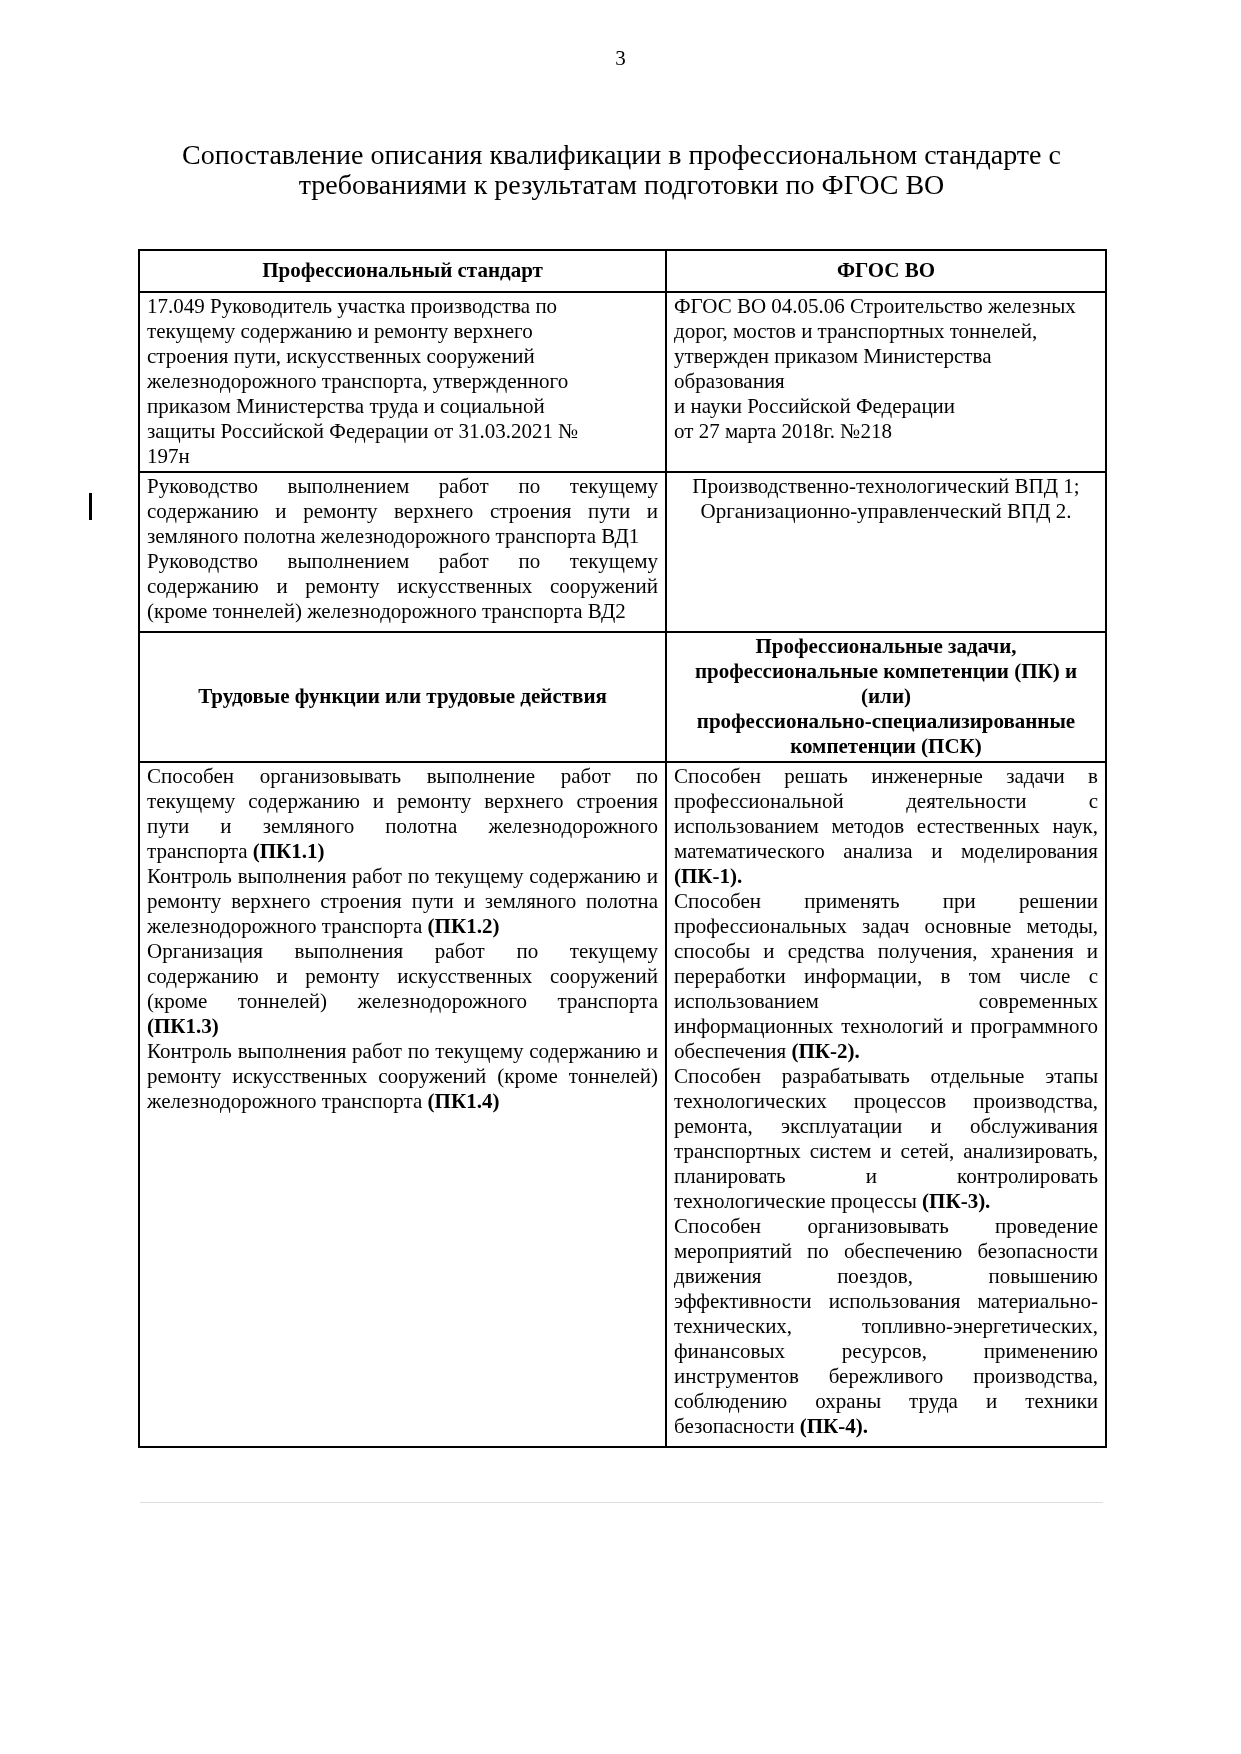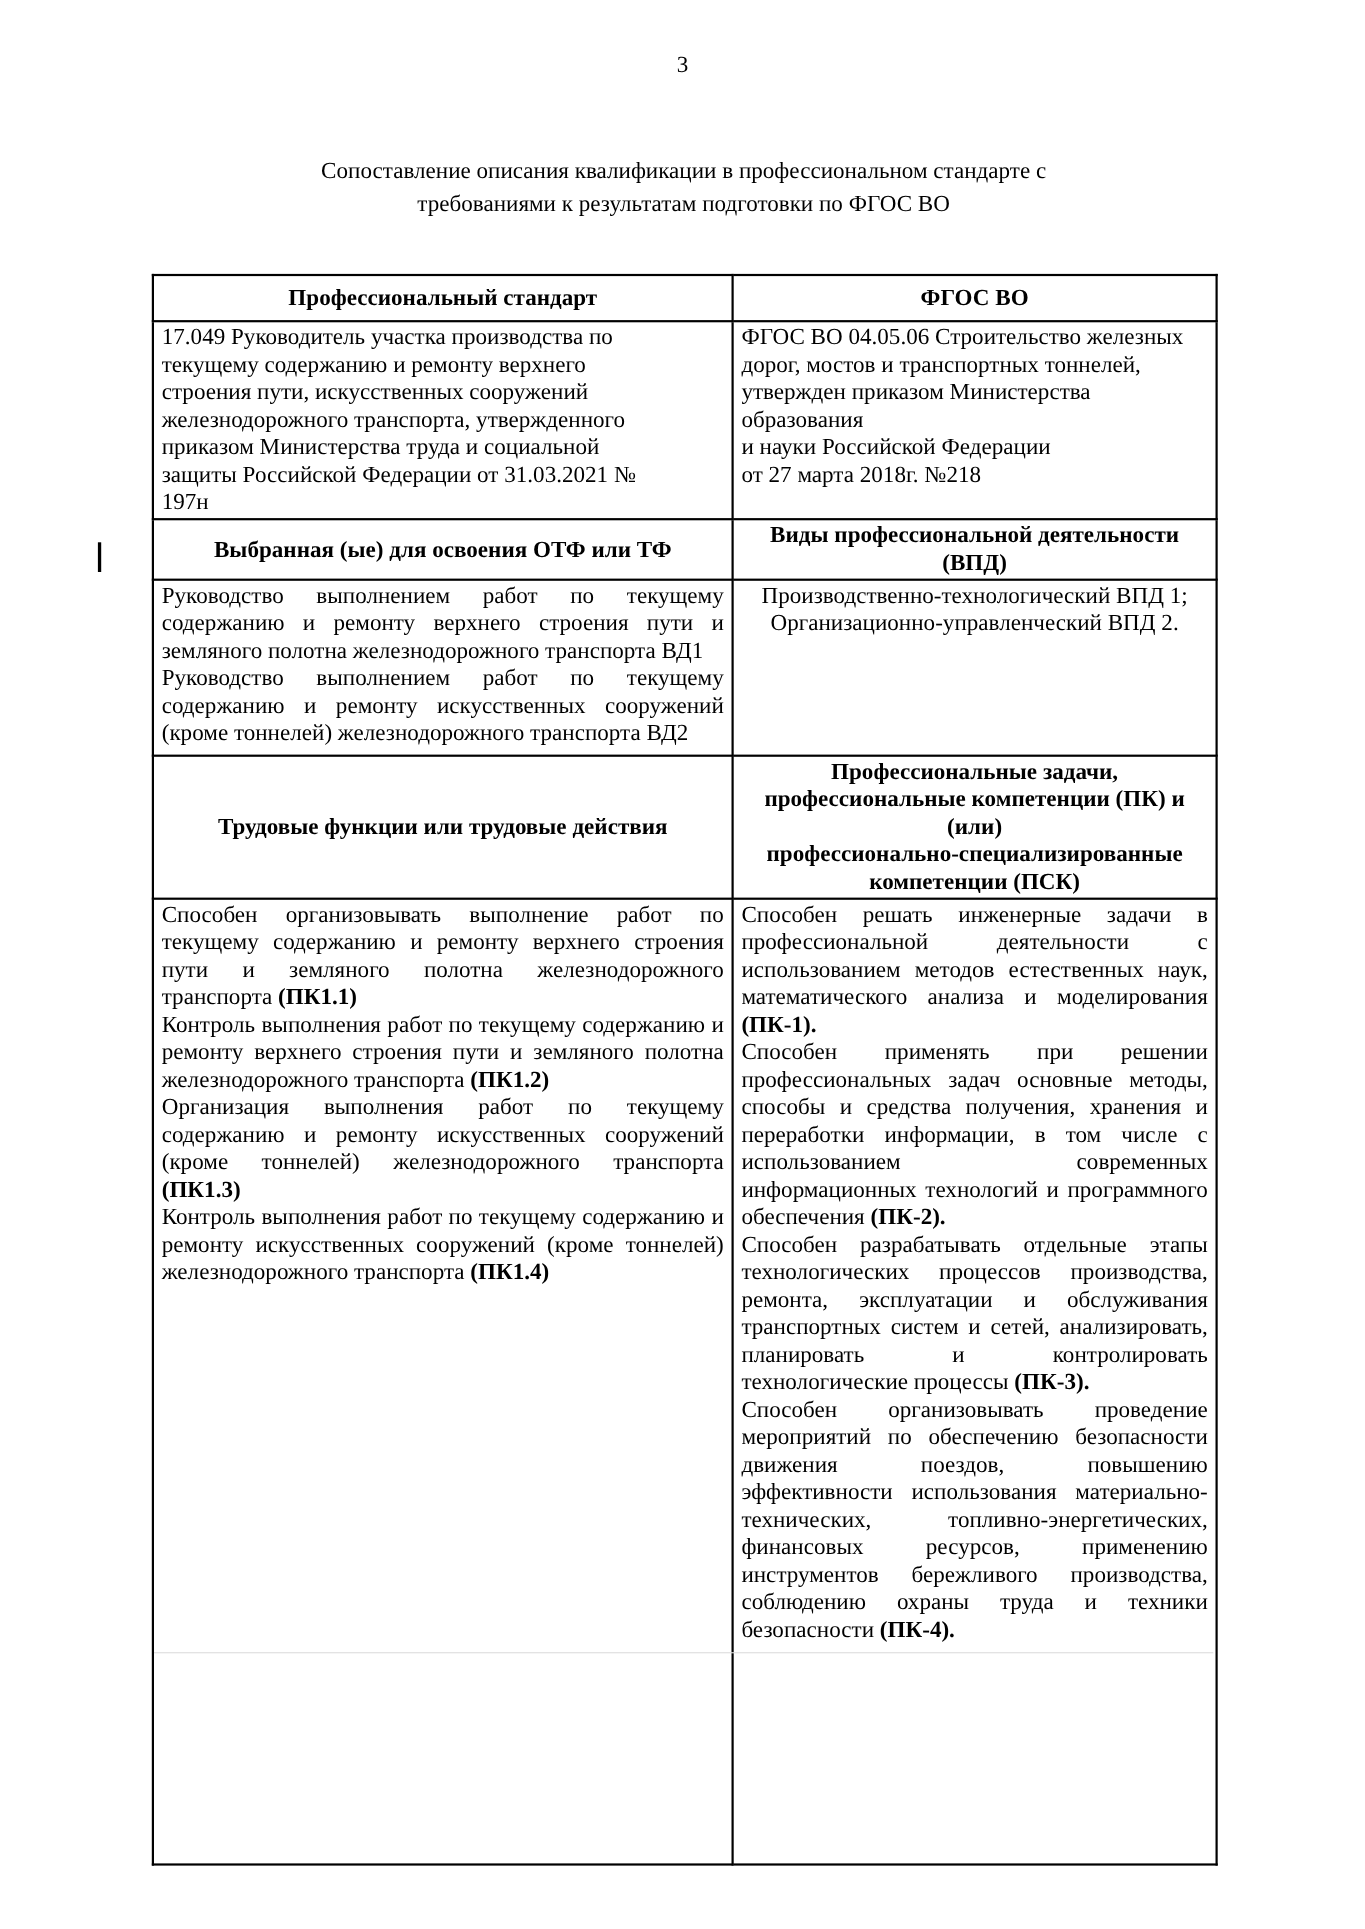--- a/index.html
+++ b/index.html
@@ -17,21 +17,21 @@
     position: absolute;
     top: 46px; left: 0; right: 0;
     text-align: center;
     font-size: 21px;
   }
   .doc-title {
     position: absolute;
     top: 140px; left: 138px;
     width: 967px;
     text-align: center;
-    font-size: 21px;
+    font-size: 28px;
     line-height: 30px;
     white-space: pre-line;
   }
   .revision-bar {
     position: absolute;
     left: 89px; top: 493px;
     width: 3px; height: 27px;
     background: #000000;
   }
   table.cmp-table {
@@ -57,21 +57,21 @@
   }
   .cell-center { text-align: left; white-space: pre-line; }
   .cell-left   { text-align: center;   white-space: pre-line; margin-left: 16px; }
   .cell-just p { margin: 0; text-align: justify; }
   .cell-just b { font-weight: bold; }
   tr.h1 { height: 42px; }
   tr.c1 { height: 170px; }
   tr.h2 { height: 30px; }
   tr.c2 { height: 160px; }
   tr.h3 { height: 105px; }
-  tr.c3 { height: 878px; margin-left: 16px; }
+  tr.c3 { height: 685px; margin-left: 16px; }
   .artifact-line {
     position: absolute;
     left: 140px; top: 1502px;
     width: 963px; height: 1px;
     background: #dcdcdc;
   }
 </style>
 </head>
 <body>
 
@@ -104,24 +104,20 @@
 приказом Министерства труда и социальной
 защиты Российской Федерации от 31.03.2021 №
 197н</td>
       <td class="cell-center">ФГОС ВО 04.05.06 Строительство железных
 дорог, мостов и транспортных тоннелей,
 утвержден приказом Министерства образования
 и науки Российской Федерации
 от 27 марта 2018г. №218</td>
     </tr>
 
-    <tr class="h2">
-      <th>Выбранная (ые) для освоения ОТФ или ТФ</th>
-      <th>Виды профессиональной деятельности (ВПД)</th>
-    </tr>
 
     <tr class="c2">
       <td class="cell-just">
         <p><span>Руководство выполнением работ по текущему содержанию и ремонту верхнего строения пути и земляного полотна железнодорожного транспорта ВД1</span><b></b></p>
         <p><span>Руководство выполнением работ по текущему содержанию и ремонту искусственных сооружений (кроме тоннелей) железнодорожного транспорта ВД2</span><b></b></p>
       </td>
       <td class="cell-left">Производственно-технологический ВПД 1;
 Организационно-управленческий ВПД 2.</td>
     </tr>
 

